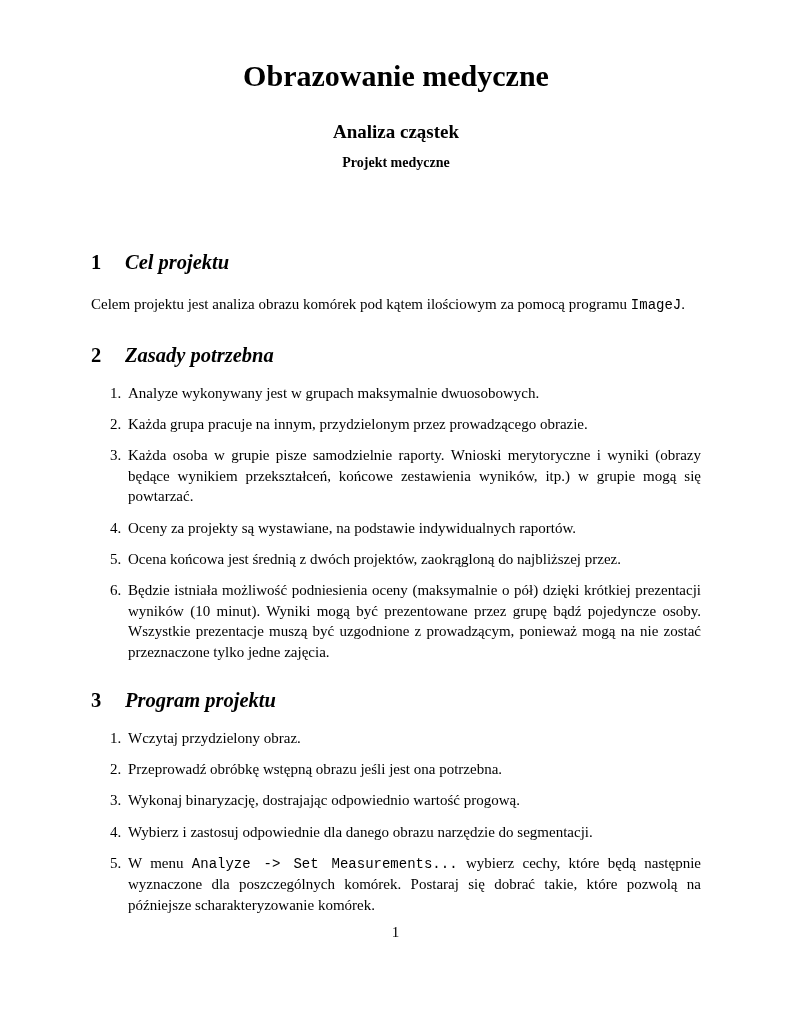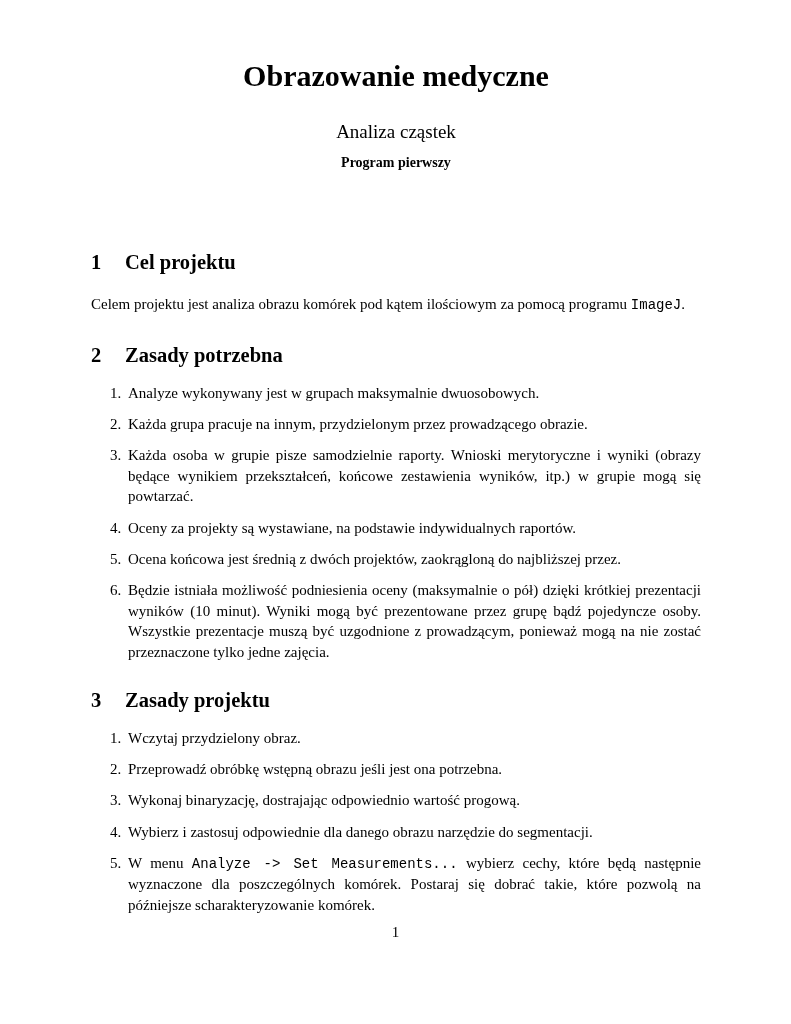--- a/index.html
+++ b/index.html
@@ -28,21 +28,21 @@
     margin: 0;
     text-align: center;
     font-size: 30px;
     font-weight: bold;
     line-height: 1.15;
   }
   .doc-subtitle {
     margin: 27px 0 11px 0;
     text-align: center;
     font-size: 19px;
-    font-weight: normal;
+    font-weight: bold;
     line-height: 1.15;
   }
   .doc-subsubtitle {
     margin: 13px 0 0 0;
     text-align: center;
     font-size: 14px;
     font-weight: bold;
     line-height: 1.15;
   }
   .section-heading {
@@ -52,20 +52,21 @@
     line-height: 1.2;
   }
   .sh-1 { margin-top: 79px; }
   .sh-2 { margin-top: 28px; }
   .sh-3 { margin-top: 26px; }
   .sec-num {
     flex: 0 0 34px;
   }
   .sec-title {
     flex: 1;
+    font-style: italic;
   }
   .body-par {
     margin: 19px 0 0 0;
     font-size: 15px;
     line-height: 1.36;
     text-align: justify;
   }
   .list {
     margin-top: 15px;
     padding-left: 19px;
@@ -98,21 +99,21 @@
   }
 </style>
 </head>
 <body>
 
 <div class="page">
   <div class="content">
 
     <div class="doc-title">Obrazowanie medyczne</div>
     <div class="doc-subtitle">Analiza cząstek</div>
-    <div class="doc-subsubtitle">Program pierwszy</div>
+    <div class="doc-subsubtitle">Projekt medyczne</div>
 
     <div class="section">
       <div class="section-heading sh-1">
         <span class="sec-num">1</span>
         <span class="sec-title">Cel projektu</span>
       </div>
       <p class="body-par"><span>Celem projektu jest analiza obrazu komórek pod kątem ilościowym za pomocą programu </span><span class="mono">ImageJ</span><span>.</span></p>
     </div>
 
     <div class="section">
@@ -144,21 +145,21 @@
         <div class="list-item">
           <span class="marker">6.</span>
           <span class="item-text">Będzie istniała możliwość podniesienia oceny (maksymalnie o pół) dzięki krótkiej prezentacji wyników (10 minut). Wyniki mogą być prezentowane przez grupę bądź pojedyncze osoby. Wszystkie prezentacje muszą być uzgodnione z prowadzącym, ponieważ mogą na nie zostać przeznaczone tylko jedne zajęcia.</span>
         </div>
       </div>
     </div>
 
     <div class="section">
       <div class="section-heading sh-3">
         <span class="sec-num">3</span>
-        <span class="sec-title">Zasady projektu</span>
+        <span class="sec-title">Program projektu</span>
       </div>
       <div class="list">
         <div class="list-item">
           <span class="marker">1.</span>
           <span class="item-text">Wczytaj przydzielony obraz.</span>
         </div>
         <div class="list-item">
           <span class="marker">2.</span>
           <span class="item-text">Przeprowadź obróbkę wstępną obrazu jeśli jest ona potrzebna.</span>
         </div>

